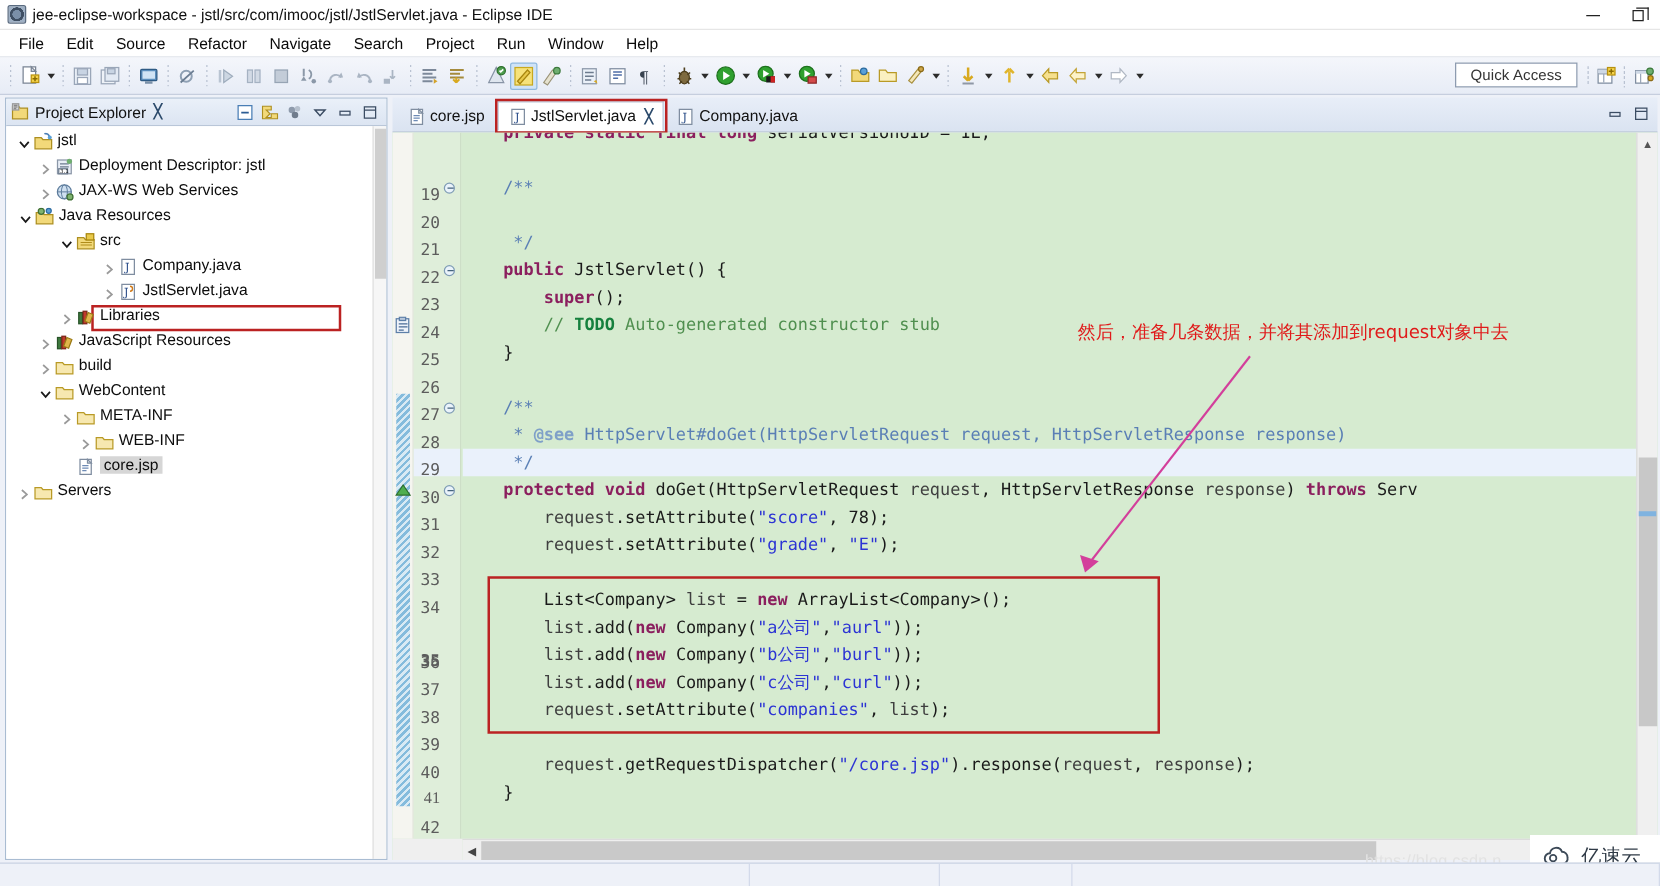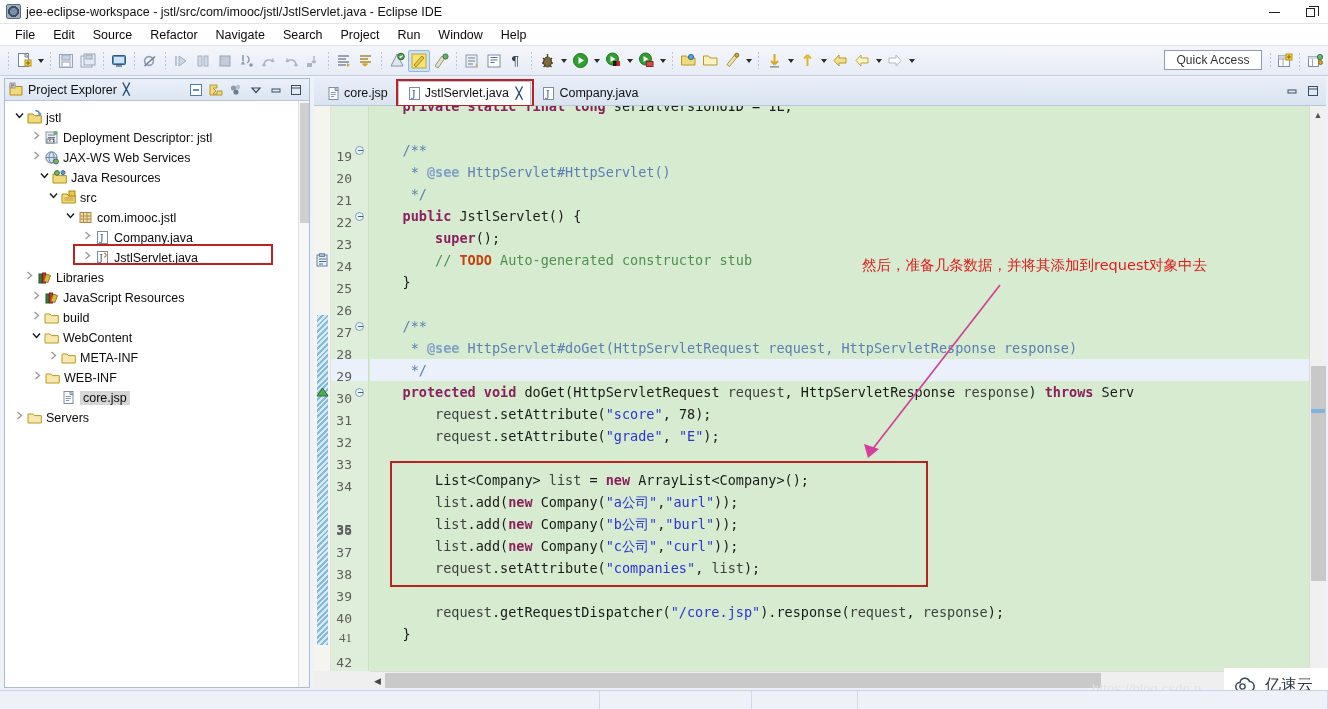--- a/index.html
+++ b/index.html
@@ -68,21 +68,21 @@
   .viewtabbar { height:22px; background:linear-gradient(#eaf0f9,#dce5f2);
     display:flex; align-items:center; padding-left:4px; border-bottom:1px solid #b9c6d8; }
   .vt-icon { width:15px; height:15px; margin-right:4px; flex:0 0 auto; }
   .vt-label { font-size:12.5px; color:#111; white-space:nowrap; }
   .vt-close { margin-left:6px; color:#2b4a6b; font-size:11px; font-weight:bold; }
   .vt-tools { margin-left:auto; display:flex; align-items:center; padding-right:4px; gap:2px; }
   .vtool { width:18px; height:18px; display:flex; align-items:center; justify-content:center; }
 
   .tree { position:absolute; left:0; top:22px; right:11px; bottom:0; overflow:hidden;
           background:#fff; padding-top:4px; }
-  .trow { height:20px; display:flex; align-items:flex-end; white-space:nowrap; position:relative; }
+  .trow { height:20px; display:flex; align-items:flex-start; white-space:nowrap; position:relative; }
   .trow .arrow { width:13px; height:20px; display:flex; align-items:center; justify-content:center; flex:0 0 auto; }
   .trow .ticon { width:17px; height:16px; margin-right:3px; flex:0 0 auto;
                  display:flex; align-items:center; justify-content:center; }
   .trow .tlabel { font-size:12.5px; color:#0c0c0c; }
   .trow.selected .tlabel { background:#d6d6d6; padding:0 3px; }
   .hl-box { position:absolute; border:2px solid #cc1111; left:0; top:0; }
   .vscroll-left { position:absolute; right:0; top:22px; width:11px; bottom:0; background:#f6f6f6;
     border-left:1px solid #e0e0e0; }
   .vscroll-left .thumb { position:absolute; left:1px; top:2px; width:9px; height:120px; background:#cfcfcf; }
 
@@ -117,21 +117,21 @@
   .codearea { position:absolute; left:56px; top:0; right:17px; bottom:17px; overflow:hidden; }
   .cline { position:absolute; left:0; height:22px; line-height:22px; white-space:pre;
            font-family:"DejaVu Sans Mono", monospace; font-size:13.5px; color:#1a1a1a; }
   .cur-line { position:absolute; left:0; right:0; height:22px; background:#eaf1fb; }
 
   .kw  { color:#8b1f5e; font-weight:bold; }
   .cmt { color:#4f8f4f; }
   .jdoc{ color:#5a7fb5; }
   .jdoc-tag{ color:#7fa0c8; font-weight:bold; }
   .str { color:#2c34d4; }
-  .todo{ color:#c2410c; font-weight:bold; }
+  .todo{ color:#15803d; font-weight:bold; }
   .plain { color:#3f3f3f; }
   .ident { color:#1a1a1a; }
 
   .code-hl { position:absolute; border:2px solid #bb2222; }
   .note {
     position:absolute; color:#e01b1b; font-size:14.5px; white-space:nowrap;
     font-family:"DejaVu Sans", sans-serif; font-weight:500;
   }
 
   .vscroll-ed { position:absolute; right:0; top:0; width:17px; bottom:17px; background:#f0f0f0;
@@ -550,21 +550,21 @@
             <span class="ticon">
               <svg width="16" height="15" viewBox="0 0 16 15">
                 <circle cx="7.5" cy="7.5" r="5.6" fill="#cfe0f0" stroke="#5d7c9c"></circle>
                 <ellipse cx="7.5" cy="7.5" rx="2.4" ry="5.6" fill="none" stroke="#5d7c9c" stroke-width=".8"></ellipse>
                 <path d="M2 7.5h11" stroke="#5d7c9c" stroke-width=".8"></path>
                 <circle cx="12" cy="11.5" r="2.4" fill="#7fb36f" stroke="#3f6f33"></circle>
               </svg>
             </span>
             <span class="tlabel">JAX-WS Web Services</span>
           </div>
-          <div class="trow" style="padding-left: 33px;">
+          <div class="trow" style="padding-left: 9px;">
             <span class="arrow">
               <svg width="9" height="9" viewBox="0 0 9 9">
                 <path d="M1 2.5 L4.5 6.5 L8 2.5" fill="none" stroke="#1a1a1a" stroke-width="1.4"></path>
               </svg>
             </span>
             <span class="ticon">
               <svg width="16" height="15" viewBox="0 0 16 15">
                 <path d="M1 13 V4 h5 l1.3 1.6 h7 V13 Z" fill="#f2d97a" stroke="#ad8f20"></path>
                 <circle cx="5" cy="3" r="2.4" fill="#7fb36f" stroke="#3f6f33"></circle>
                 <circle cx="11" cy="2.6" r="2" fill="#5aa0d8" stroke="#2c6b9e"></circle>
@@ -580,34 +580,20 @@
             </span>
             <span class="ticon">
               <svg width="16" height="15" viewBox="0 0 16 15">
                 <path d="M1 13 V4 h5 l1.3 1.6 h7 V13 Z" fill="#f2d97a" stroke="#ad8f20"></path>
                 <path d="M3.5 8 h9 M3.5 10 h9" stroke="#b08c1a" stroke-width=".8"></path>
                 <rect x="8" y="1" width="6" height="5" fill="#e8c94a" stroke="#a8860d"></rect>
               </svg>
             </span>
             <span class="tlabel">src</span>
           </div>
-          <div class="trow" style="padding-left: 59px;">
-            <span class="arrow">
-              <svg width="9" height="9" viewBox="0 0 9 9">
-                <path d="M1 2.5 L4.5 6.5 L8 2.5" fill="none" stroke="#1a1a1a" stroke-width="1.4"></path>
-              </svg>
-            </span>
-            <span class="ticon">
-              <svg width="16" height="15" viewBox="0 0 16 15">
-                <rect x="2" y="2.5" width="11" height="10" fill="#f0d9a8" stroke="#a98d44"></rect>
-                <path d="M2 6 h11 M2 9 h11 M5.5 2.5 v10 M9 2.5 v10" stroke="#a98d44" stroke-width=".9"></path>
-              </svg>
-            </span>
-            <span class="tlabel">com.imooc.jstl</span>
-          </div>
           <div class="trow" style="padding-left: 76px;">
             <span class="arrow">
               <svg width="9" height="9" viewBox="0 0 9 9">
                 <path d="M2.5 1 L6.5 4.5 L2.5 8" fill="none" stroke="#9a9a9a" stroke-width="1.4"></path>
               </svg>
             </span>
             <span class="ticon">
               <svg width="16" height="15" viewBox="0 0 16 15">
                 <rect x="2.5" y="1.5" width="10" height="12" fill="#fff" stroke="#7f8da0"></rect>
                 <text x="5" y="10.6" font-family="DejaVu Serif, serif" font-size="9" fill="#2c4f8a">J</text>
@@ -624,21 +610,21 @@
             <span class="ticon">
               <svg width="16" height="15" viewBox="0 0 16 15">
                 <rect x="2.5" y="1.5" width="10" height="12" fill="#fff" stroke="#7f8da0"></rect>
                 <text x="4.2" y="10.6" font-family="DejaVu Serif, serif" font-size="9" fill="#2c4f8a">J</text>
                 <path d="M9 3 a2 2 0 1 1 0 4" fill="none" stroke="#d07a1a" stroke-width="1.1"></path>
               </svg>
             </span>
             <span class="tlabel">JstlServlet.java</span>
           </div>
           <div class="hl-box" style="left: 68px; top: 143px; width: 200px; height: 21px; border-color: rgb(187, 34, 34);"></div>
-          <div class="trow" style="padding-left: 18px;">
+          <div class="trow" style="padding-left: 42px;">
             <span class="arrow">
               <svg width="9" height="9" viewBox="0 0 9 9">
                 <path d="M2.5 1 L6.5 4.5 L2.5 8" fill="none" stroke="#9a9a9a" stroke-width="1.4"></path>
               </svg>
             </span>
             <span class="ticon">
               <svg width="16" height="15" viewBox="0 0 16 15">
                 <rect x="2" y="4" width="3" height="9" fill="#3f7b3f" stroke="#275227"></rect>
                 <rect x="5.5" y="3" width="3" height="10" fill="#c0392b" stroke="#7d2419"></rect>
                 <path d="M9.5 4 l4 1.6 l-2.6 7 l-4 -1.6 Z" fill="#e0b64a" stroke="#9a7a15"></path>
@@ -693,21 +679,21 @@
                 <path d="M2.5 1 L6.5 4.5 L2.5 8" fill="none" stroke="#9a9a9a" stroke-width="1.4"></path>
               </svg>
             </span>
             <span class="ticon">
               <svg width="16" height="15" viewBox="0 0 16 15">
                 <path d="M1 13 V4 h5 l1.3 1.6 h7 V13 Z" fill="#f7e8b0" stroke="#b99a26"></path>
               </svg>
             </span>
             <span class="tlabel">META-INF</span>
           </div>
-          <div class="trow" style="padding-left: 26px;">
+          <div class="trow" style="padding-left: 57px;">
             <span class="arrow">
               <svg width="9" height="9" viewBox="0 0 9 9">
                 <path d="M2.5 1 L6.5 4.5 L2.5 8" fill="none" stroke="#9a9a9a" stroke-width="1.4"></path>
               </svg>
             </span>
             <span class="ticon">
               <svg width="16" height="15" viewBox="0 0 16 15">
                 <path d="M1 13 V4 h5 l1.3 1.6 h7 V13 Z" fill="#f7e8b0" stroke="#b99a26"></path>
               </svg>
             </span>
@@ -828,21 +814,20 @@
             <div class="ln" style="top: 492px; font-family: Liberation Serif, serif;">41</div>
             <div class="ln" style="top: 517px;">42</div>
             <div class="ln" style="top: 539px;">43</div>
             <div class="ln" style="top: 561px;">44</div>
           </div>
         <div class="codearea" id="codearea">
             <div class="cline" style="top: -11px;"><span class="kw">    private static</span><span class="ident"> </span><span class="kw">final long</span><span class="ident"> serialVersionUID = 1L;</span></div>
             <div class="cur-line" style="top: 253px;"></div>
             <div class="cline" style="top: 11px;"></div>
             <div class="cline" style="top: 33px;"><span class="jdoc">    /**</span></div>
-            <div class="cline" style="top: 55px;"><span class="jdoc">     * </span><span class="jdoc-tag">@see</span><span class="jdoc"> HttpServlet#HttpServlet()</span></div>
             <div class="cline" style="top: 77px;"><span class="jdoc">     */</span></div>
             <div class="cline" style="top: 99px;"><span class="kw">    public</span><span class="ident"> JstlServlet() {</span></div>
             <div class="cline" style="top: 121px;"><span class="kw">        super</span><span class="ident">();</span></div>
             <div class="cline" style="top: 143px;"><span class="cmt">        // </span><span class="todo">TODO</span><span class="cmt"> Auto-generated constructor stub</span></div>
             <div class="cline" style="top: 165px;"><span class="ident">    }</span></div>
             <div class="cline" style="top: 187px;"></div>
             <div class="cline" style="top: 209px;"><span class="jdoc">    /**</span></div>
             <div class="cline" style="top: 231px;"><span class="jdoc">     * </span><span class="jdoc-tag">@see</span><span class="jdoc"> HttpServlet#doGet(HttpServletRequest request, HttpServletResponse response)</span></div>
             <div class="cline" style="top: 253px;"><span class="jdoc">     */</span></div>
             <div class="cline" style="top: 275px;"><span class="kw">    protected void</span><span class="ident"> doGet(HttpServletRequest </span><span class="plain">request</span><span class="ident">, HttpServletResponse </span><span class="plain">response</span><span class="ident">) </span><span class="kw">throws</span><span class="ident"> Serv</span></div>

